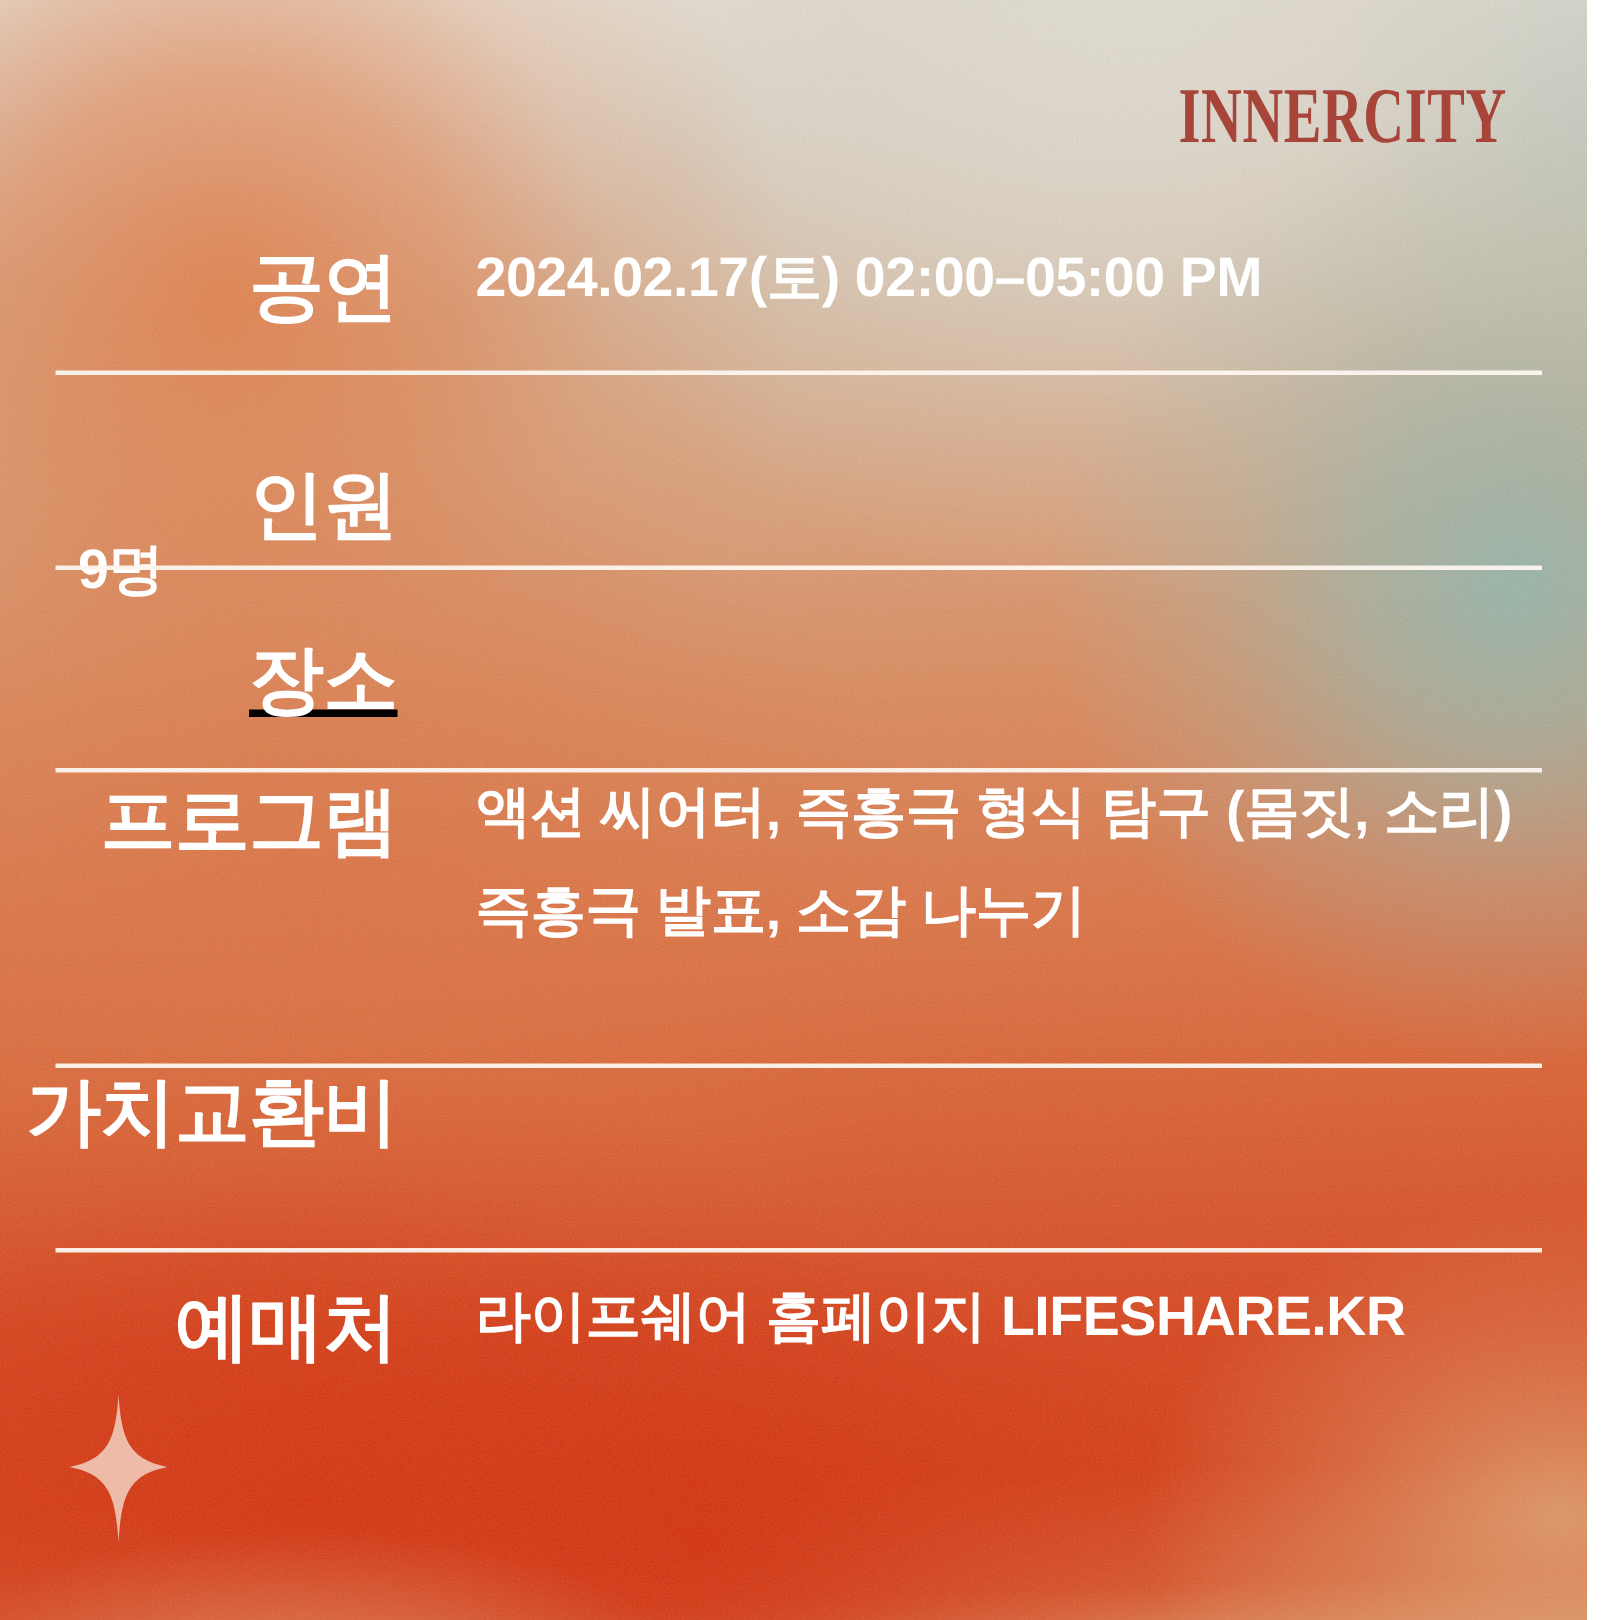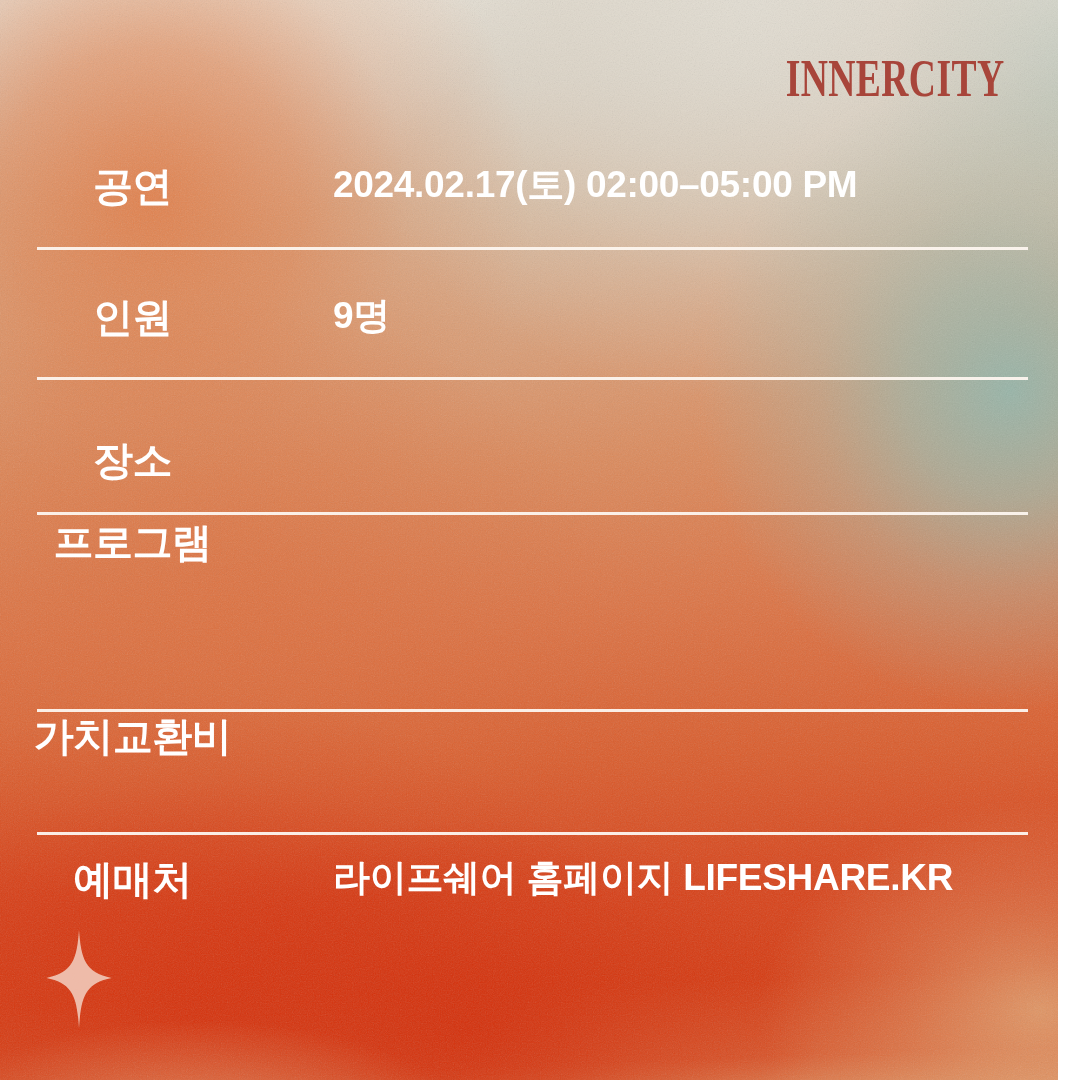--- a/index.html
+++ b/index.html
@@ -179,30 +179,30 @@
   }
   .row {
     position: absolute;
     left: 0;
     width: 1080px;
     display: flex;
     align-items: flex-start;
   }
   .row-label {
     width: 265px;
-    text-align: center;
+    text-align: right;
     color: #ffffff;
     font-weight: 700;
-    font-size: 40px;
+    font-size: 50px;
     line-height: 1.0;
     letter-spacing: -0.5px;
     white-space: nowrap;
   }
   .row-value {
-    margin-left: 68px;
+    margin-left: 52px;
     color: #ffffff;
     font-weight: 700;
     font-size: 37px;
     line-height: 1.0;
     letter-spacing: -0.3px;
     white-space: nowrap;
   }
   .row-value .vline { display: block; }
   .row-value .vline + .vline { margin-top: 29px; }
 
@@ -256,36 +256,38 @@
   <div class="table">
 
     <div class="row" style="top:166px;">
       <div class="row-label">공연</div>
       <div class="row-value">
         <span class="vline">2024.02.17(토) 02:00–05:00 PM</span>
       </div>
     </div>
     <div class="divider" style="top:247px;"></div>
 
-    <div class="row" style="top:297px;">
+    <div class="row" style="top:311px;flex-direction:column;">
       <div class="row-label">인원</div>
       <div class="row-value">
         <span class="vline">9명</span>
       </div>
     </div>
     <div class="divider" style="top:377px;"></div>
 
-    <div class="row" style="top:440px;">
+    <div class="row" style="top:428px;text-decoration:underline;">
       <div class="row-label">장소</div>
     </div>
     <div class="divider" style="top:512px;"></div>
 
     <div class="row" style="top:522px;">
       <div class="row-label">프로그램</div>
       <div class="row-value">
+        <span class="vline">액션 씨어터, 즉흥극 형식 탐구 (몸짓, 소리)</span>
+        <span class="vline">즉흥극 발표, 소감 나누기</span>
       </div>
     </div>
     <div class="divider" style="top:709px;"></div>
 
     <div class="row" style="top:716px;">
       <div class="row-label">가치교환비</div>
     </div>
     <div class="divider" style="top:832px;"></div>
 
     <div class="row" style="top:859px;">

